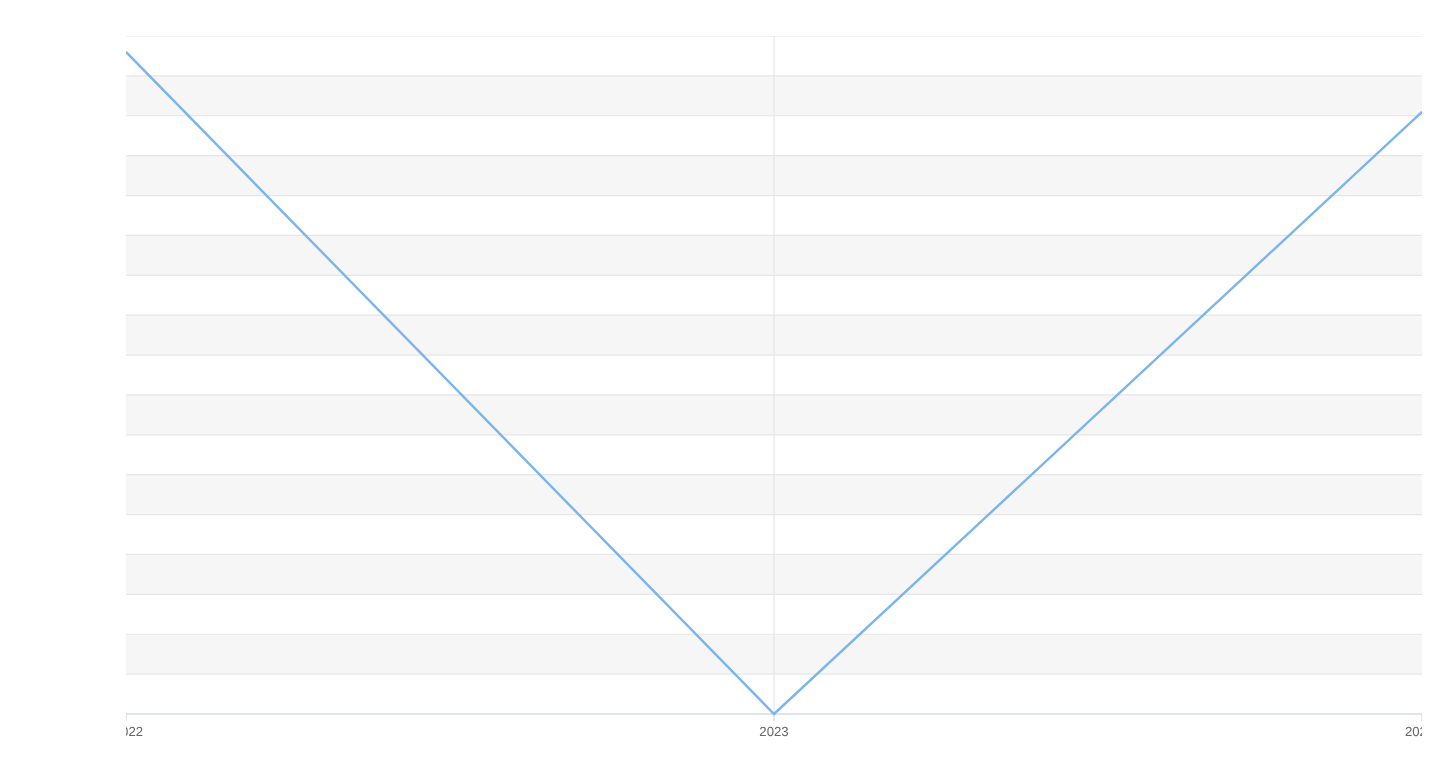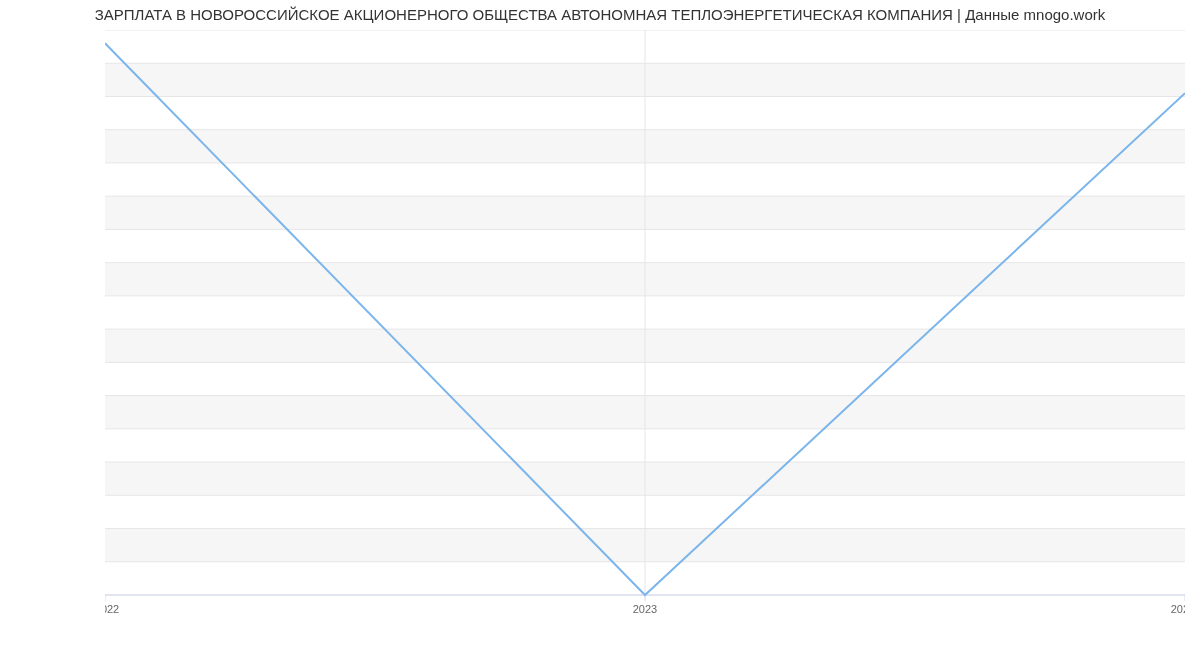--- a/index.html
+++ b/index.html
@@ -43,21 +43,20 @@
   .grid-line { stroke: #e6e6e6; stroke-width: 1; }
   .axis-line { stroke: #ccd6eb; stroke-width: 1; }
   .data-line { stroke: #7cb5ec; stroke-width: 2; fill: none; }
   .vgrid { stroke: #e6e6e6; stroke-width: 1; }
   .tickmark { stroke: #ccd6eb; stroke-width: 1; }
 </style>
 </head>
 <body>
 
 <div class="chart-container">
-  <div class="chart-title">ЗАРПЛАТА В НОВОРОССИЙСКОЕ  АКЦИОНЕРНОГО ОБЩЕСТВА АВТОНОМНАЯ ТЕПЛОЭНЕРГЕТИЧЕСКАЯ КОМПАНИЯ | Данные mnogo.work</div>
   <div class="plot-area">
     <svg id="plot-svg" width="1080" height="590">
         <rect x="0" y="498.52941176470586" width="1080" height="33.23529411764707" class="grid-band"></rect>
         <rect x="0" y="432.05882352941177" width="1080" height="33.235294117647015" class="grid-band"></rect>
         <rect x="0" y="365.5882352941176" width="1080" height="33.23529411764707" class="grid-band"></rect>
         <rect x="0" y="299.11764705882354" width="1080" height="33.23529411764707" class="grid-band"></rect>
         <rect x="0" y="232.6470588235294" width="1080" height="33.23529411764707" class="grid-band"></rect>
         <rect x="0" y="166.17647058823525" width="1080" height="33.23529411764707" class="grid-band"></rect>
         <rect x="0" y="99.70588235294122" width="1080" height="33.23529411764707" class="grid-band"></rect>
         <rect x="0" y="33.23529411764707" width="1080" height="33.23529411764707" class="grid-band"></rect>

